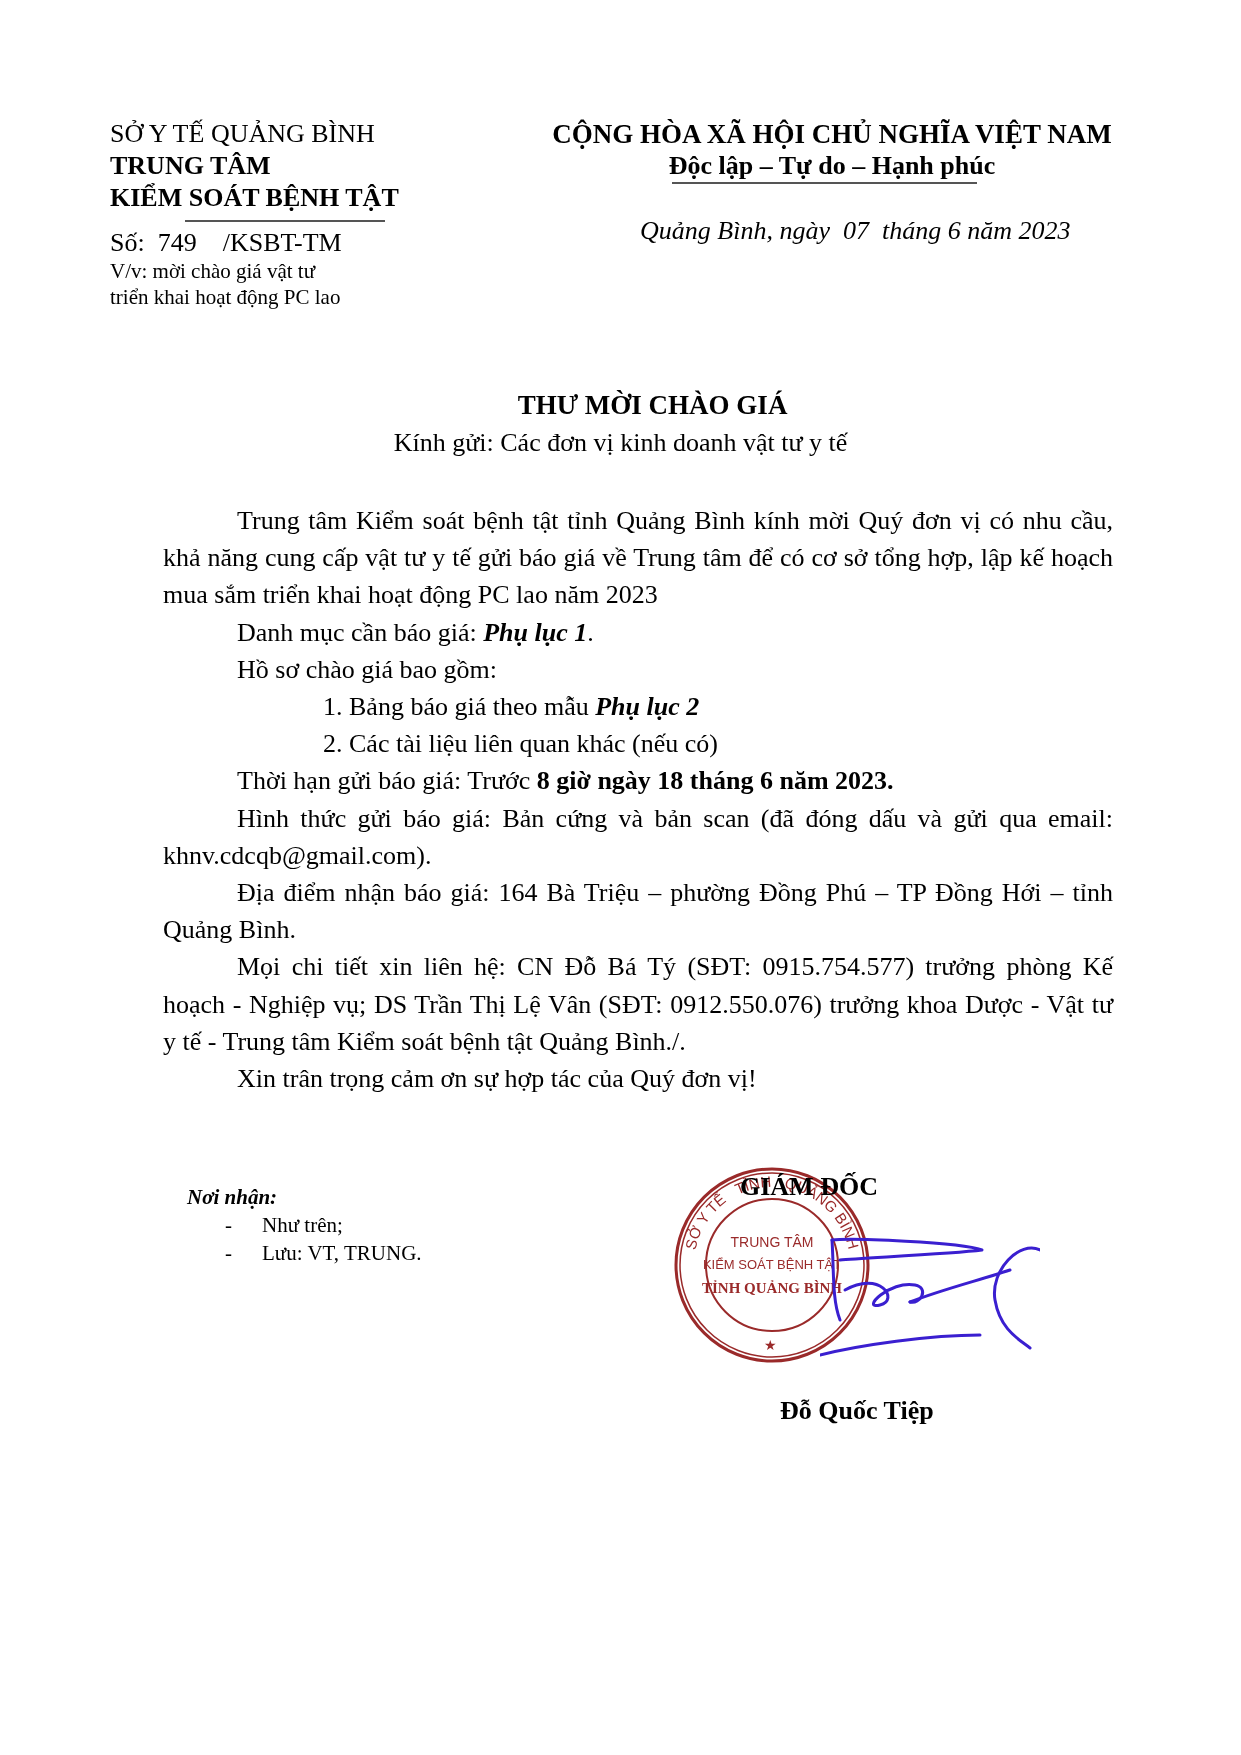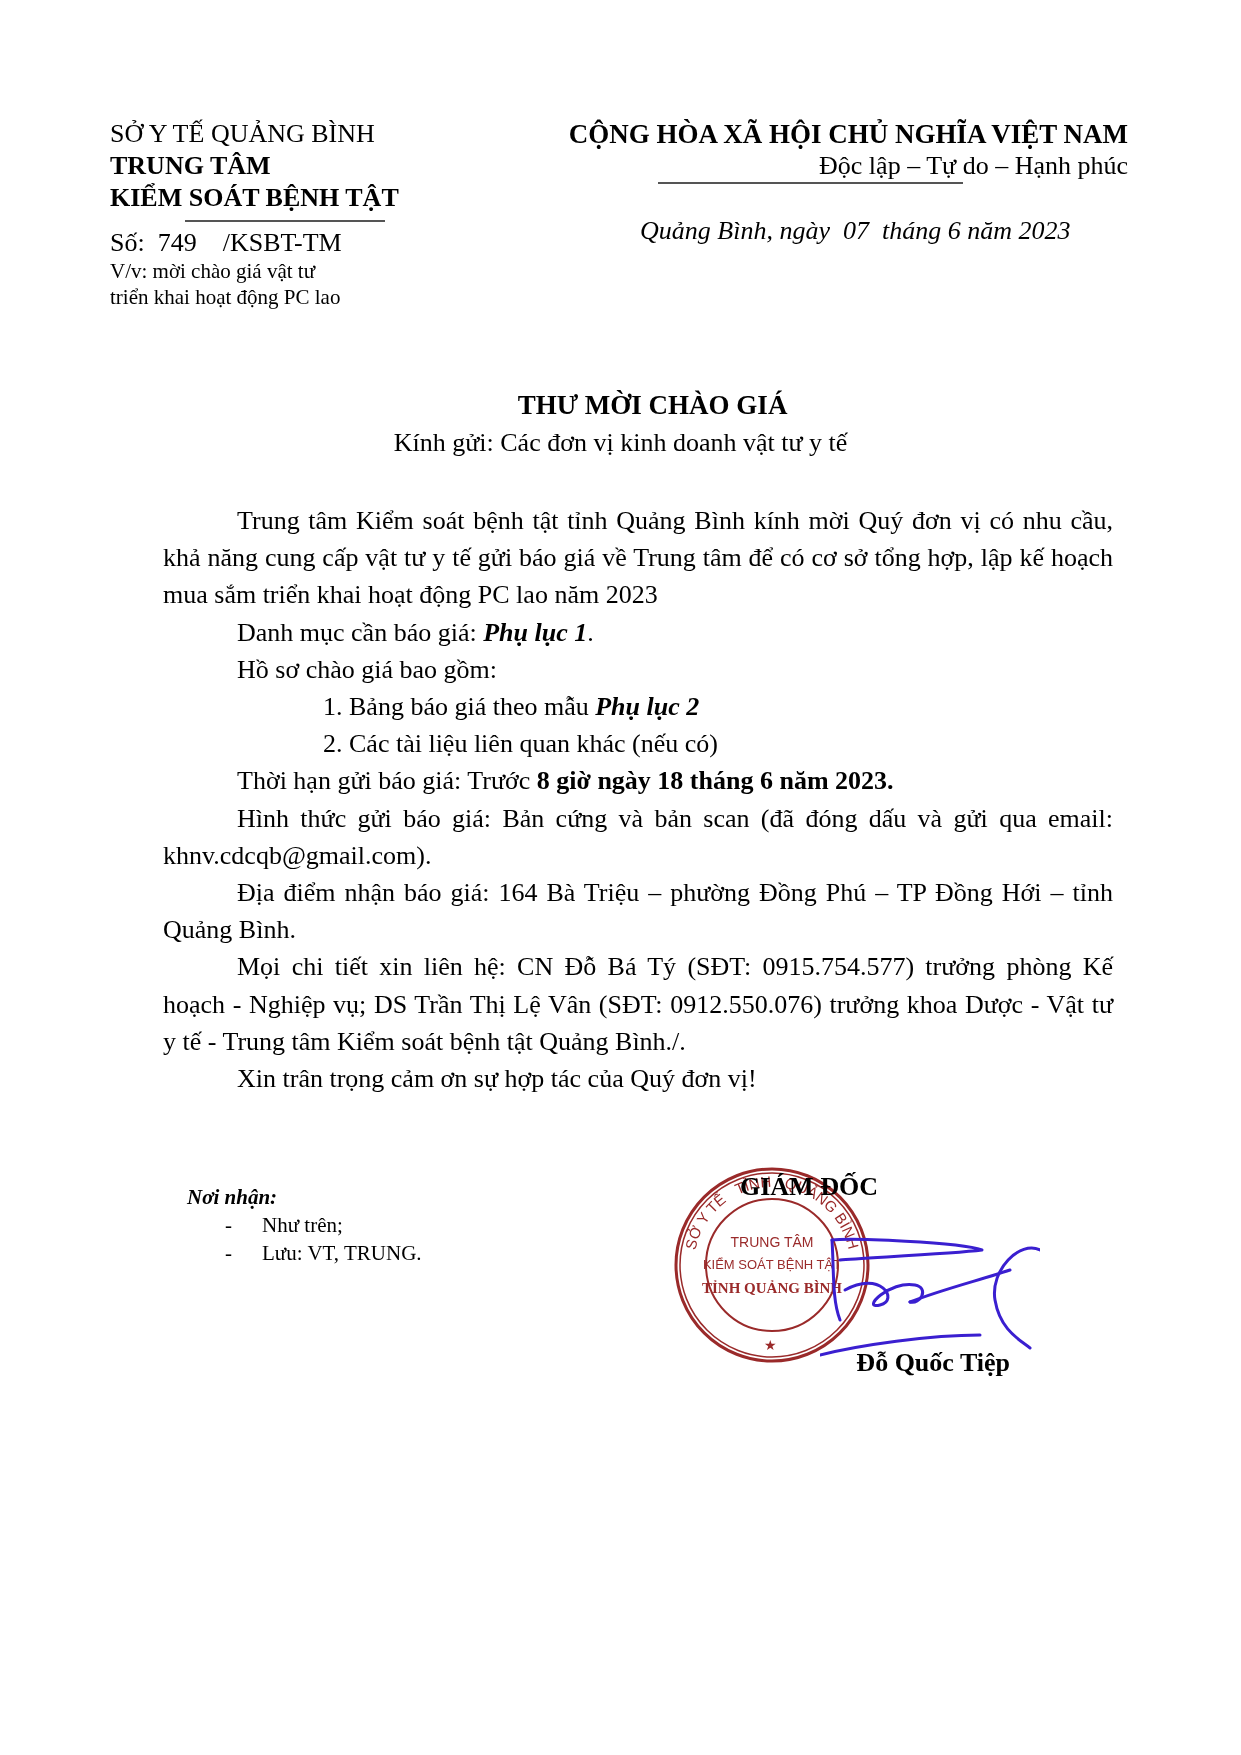--- a/index.html
+++ b/index.html
@@ -7,37 +7,37 @@
     width: 1241px; height: 1755px; position: relative; overflow: hidden;
     font-family: "Liberation Serif", "DejaVu Serif", serif; color: #000;
   }
   .abs { position: absolute; white-space: nowrap; }
   .hdr-left { left: 110px; width: 350px; top: 118px; text-align: left; }
   .hdr-left .l1 { font-size: 26px; line-height: 32px; }
   .hdr-left .l2 { font-size: 26px; line-height: 32px; font-weight: bold; }
   .hdr-left .rule { width: 200px; height: 1.5px; background: #555; margin: 6px auto 0; }
   .hdr-left .so { font-size: 26px; line-height: 30px; margin-top: 6px; }
   .hdr-left .vv { font-size: 21px; line-height: 26px; }
-  .hdr-right { left: 508px; width: 620px; top: 118px; text-align: right; }
+  .hdr-right { left: 522px; width: 620px; top: 118px; text-align: center; }
   .hdr-right .t1 { font-size: 27px; line-height: 32px; font-weight: bold; }
-  .hdr-right .t2 { font-size: 26px; line-height: 32px; font-weight: normal; }
+  .hdr-right .t2 { font-size: 26px; line-height: 32px; font-weight: bold; }
   .hdr-right .rule { width: 305px; height: 1.5px; background: #555; margin: 0 auto; position: relative; left: -8px; }
   .date { left: 640px; top: 216px; font-size: 26px; font-style: italic; }
   .title { left: 0; width: 1241px; top: 390px; font-size: 27px; font-weight: bold; text-align: center; padding-left: 32px; }
   .kinhgui { left: 0; width: 1241px; top: 428px; font-size: 26px; text-align: center; }
   .body-text { left: 163px; width: 950px; top: 502px; font-size: 26px; line-height: 37.2px; }
   .body-text p { margin: 0; text-align: justify; }
   .indent { text-indent: 74px; }
   .sub { padding-left: 160px; }
   .noi-nhan { left: 187px; top: 1183px; font-size: 21px; line-height: 28px; }
   .noi-nhan .head { font-weight: bold; font-style: italic; }
   .noi-nhan .item { padding-left: 38px; }
   .noi-nhan .item .dash { display: inline-block; width: 37px; }
   .sig { left: 740px; width: 330px; top: 1172px; text-align: left; font-size: 26px; font-weight: bold; }
-  .sig-name { left: 780px; width: 230px; top: 1348px; text-align: right; font-size: 26px; font-weight: bold; }
+  .sig-name { left: 780px; width: 230px; top: 1396px; text-align: left; font-size: 26px; font-weight: bold; }
   .stamp { left: 672px; top: 1165px; width: 200px; height: 200px; }
   .signature { left: 820px; top: 1230px; width: 220px; height: 130px; }
 </style>
 </head>
 <body>
 
 <div class="abs hdr-left">
   <div class="l1">SỞ Y TẾ QUẢNG BÌNH</div>
   <div class="l2">TRUNG TÂM</div>
   <div class="l2">KIỂM SOÁT BỆNH TẬT</div>

